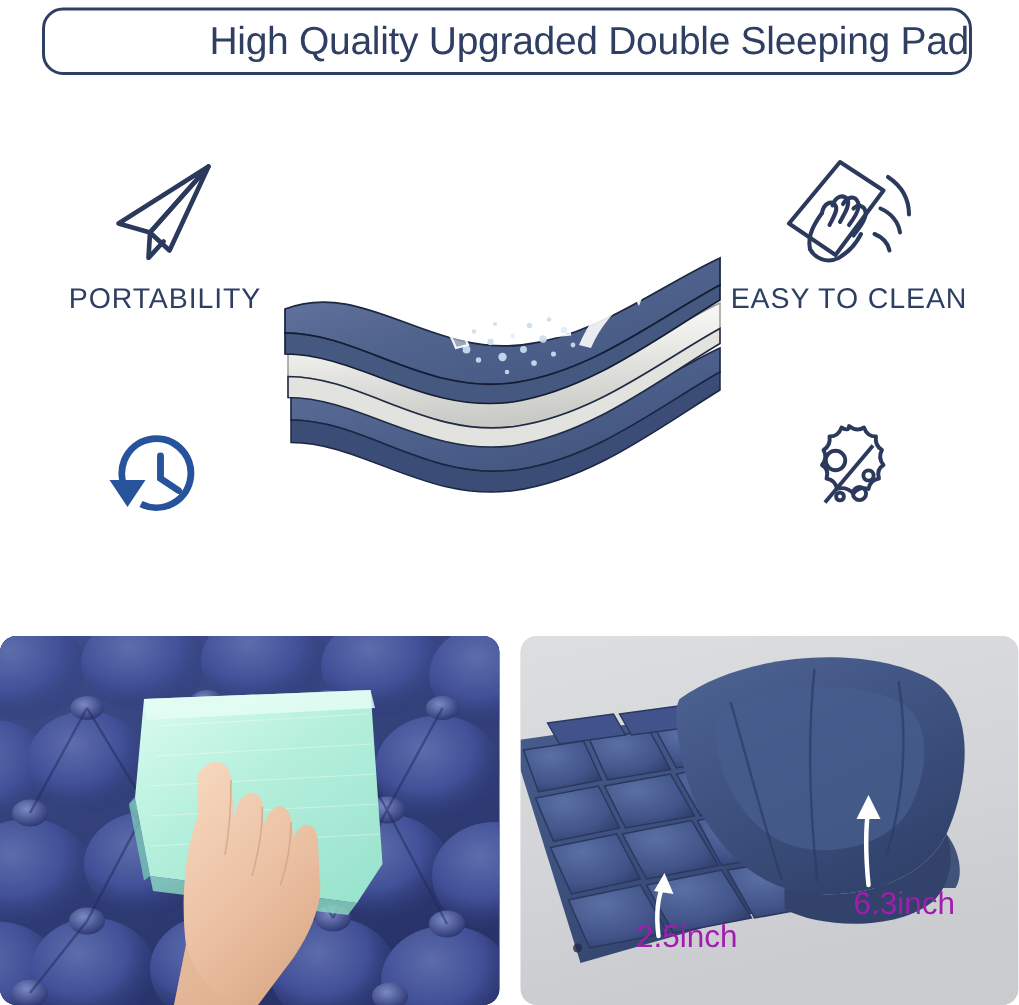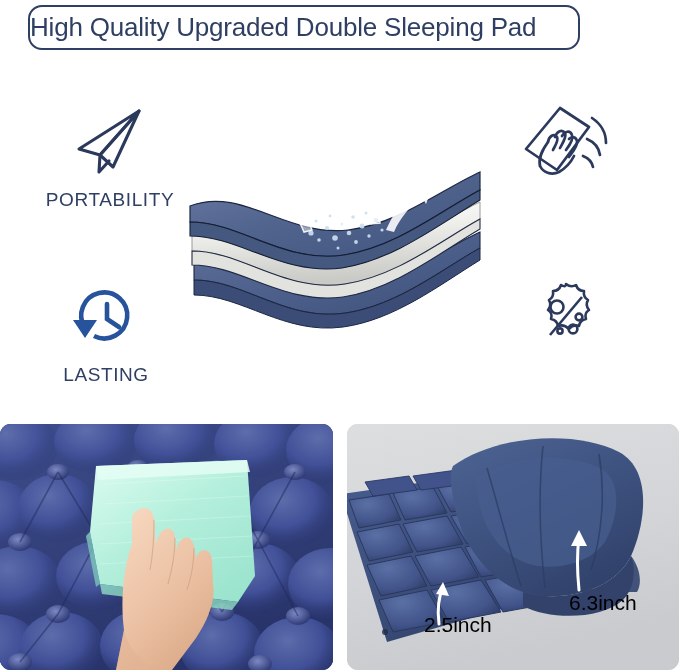--- a/index.html
+++ b/index.html
@@ -14,28 +14,28 @@
     overflow: hidden;
     font-family: "Liberation Sans", sans-serif;
     -webkit-font-smoothing: antialiased;
   }
 
   
   #title-banner {
     position: absolute;
     left: 28px;
     top: 5px;
-    width: 552px;
+    width: 620px;
     height: 45px;
     box-sizing: border-box;
     border: 2px solid #2f3f63;
     border-radius: 14px;
     display: flex;
     align-items: center;
-    justify-content: flex-start;
+    justify-content: flex-end;
   }
   #title-text {
     font-size: 26px;
     letter-spacing: -0.2px;
     color: #2f3f63;
     font-family: "Liberation Sans", sans-serif;
     white-space: nowrap;
   }
 
   
@@ -96,21 +96,21 @@
     border-radius: 11px;
     overflow: hidden;
   }
   #photo-clean { left: 0px;   width: 333px; background: #2e3f77; }
   #photo-dims  { left: 347px; width: 332px; background: #d3d5d8; }
   .photo-panel svg { display: block; width: 100%; height: 100%; }
 
   .dim-label {
     position: absolute;
     font-size: 21px;
-    color: #000000;
+    color: #a21caf;
     white-space: nowrap;
     font-family: "Liberation Sans", sans-serif;
   }
   #label-25inch { left: 77px;  top: 189px; }
   #label-63inch { left: 222px; top: 167px; }
 </style>
 </head>
 <body>
 
 <div id="title-banner">
@@ -145,33 +145,33 @@
           <path d="M48 32 C51 27 56 26 58 31 C60 35 55 42 52 46"></path>
           <path d="M55 35 C58 32 62 33 63 37 C64 42 58 49 55 53"></path>
           <path d="M26 62 C29 68 37 72 45 68 C52 64 57 58 60 52"></path>
 
           <path d="M78 14 C87 20 92 29 92 39"></path>
           <path d="M73 35 C80 38 85 44 86 51"></path>
           <path d="M69 52 C74 54 78 58 79 63"></path>
         </g>
       </svg>
     </div>
+    <div class="feature-label">EASY TO CLEAN</div>
   </div>
 
   <div class="feature" id="feat-lasting">
     <div class="icon-wrap">
       <svg width="78" height="70" viewBox="0 0 78 70" fill="none">
         <g stroke="#26539c" stroke-width="4.6" fill="none" stroke-linecap="butt">
           <path d="M18 46 A23 23 0 1 1 27 54"></path>
           <path d="M40 22 L40 37 L52 45" stroke-linecap="round"></path>
         </g>
         <path d="M6 38 L30 38 L18 56 Z" fill="#26539c"></path>
       </svg>
     </div>
-    <div class="feature-label">LASTING</div>
   </div>
 
   <div class="feature" id="feat-odourless">
     <div class="icon-wrap">
       <svg width="80" height="76" viewBox="0 0 80 76" fill="none">
         <g stroke="#2b3a5c" stroke-width="2.6" fill="none" stroke-linejoin="round">
           <path d="M40 5
                    q5 4 10 1 q2 6 8 6 q-1 6 4 9 q-3 5 1 10 q-5 3 -3 9 q-6 1 -7 7
                    q-6 -2 -10 3 q-5 -5 -11 -3 q-1 -6 -7 -7 q2 -6 -3 -9
                    q4 -5 1 -10 q5 -3 4 -9 q6 0 8 -6 q5 3 5 -1 Z"></path>

